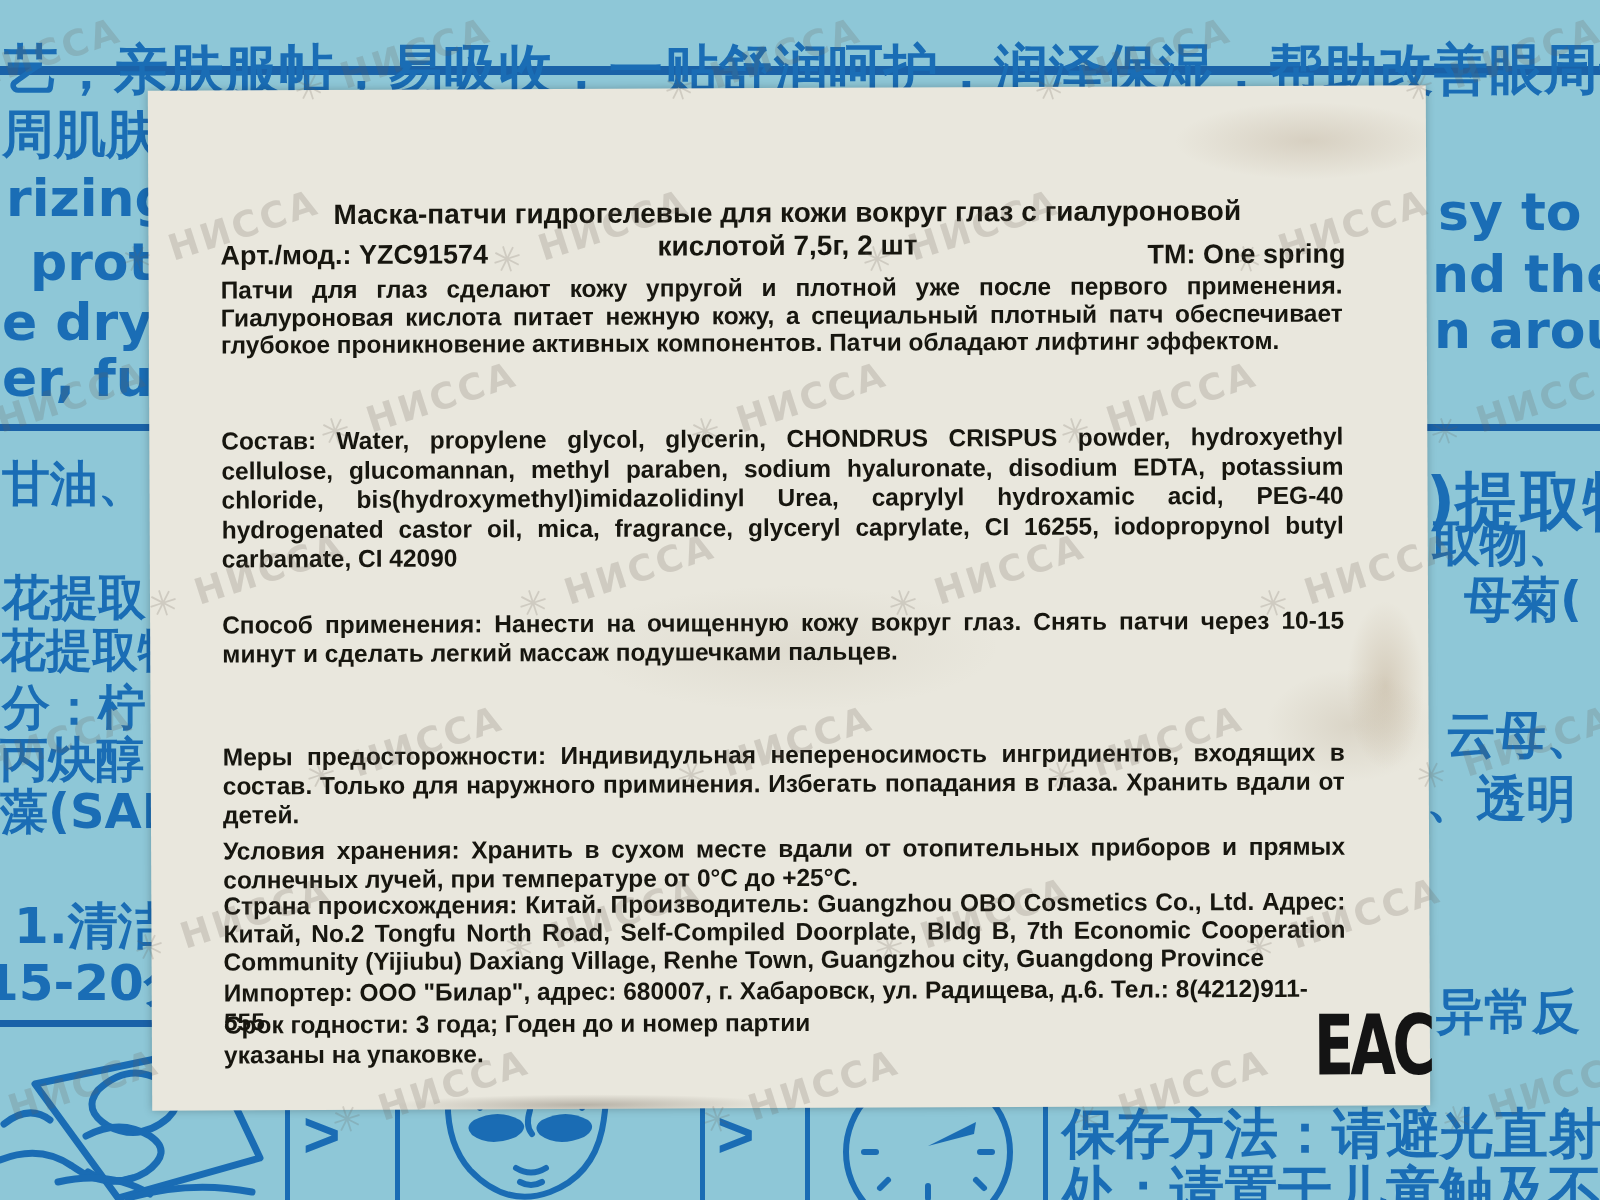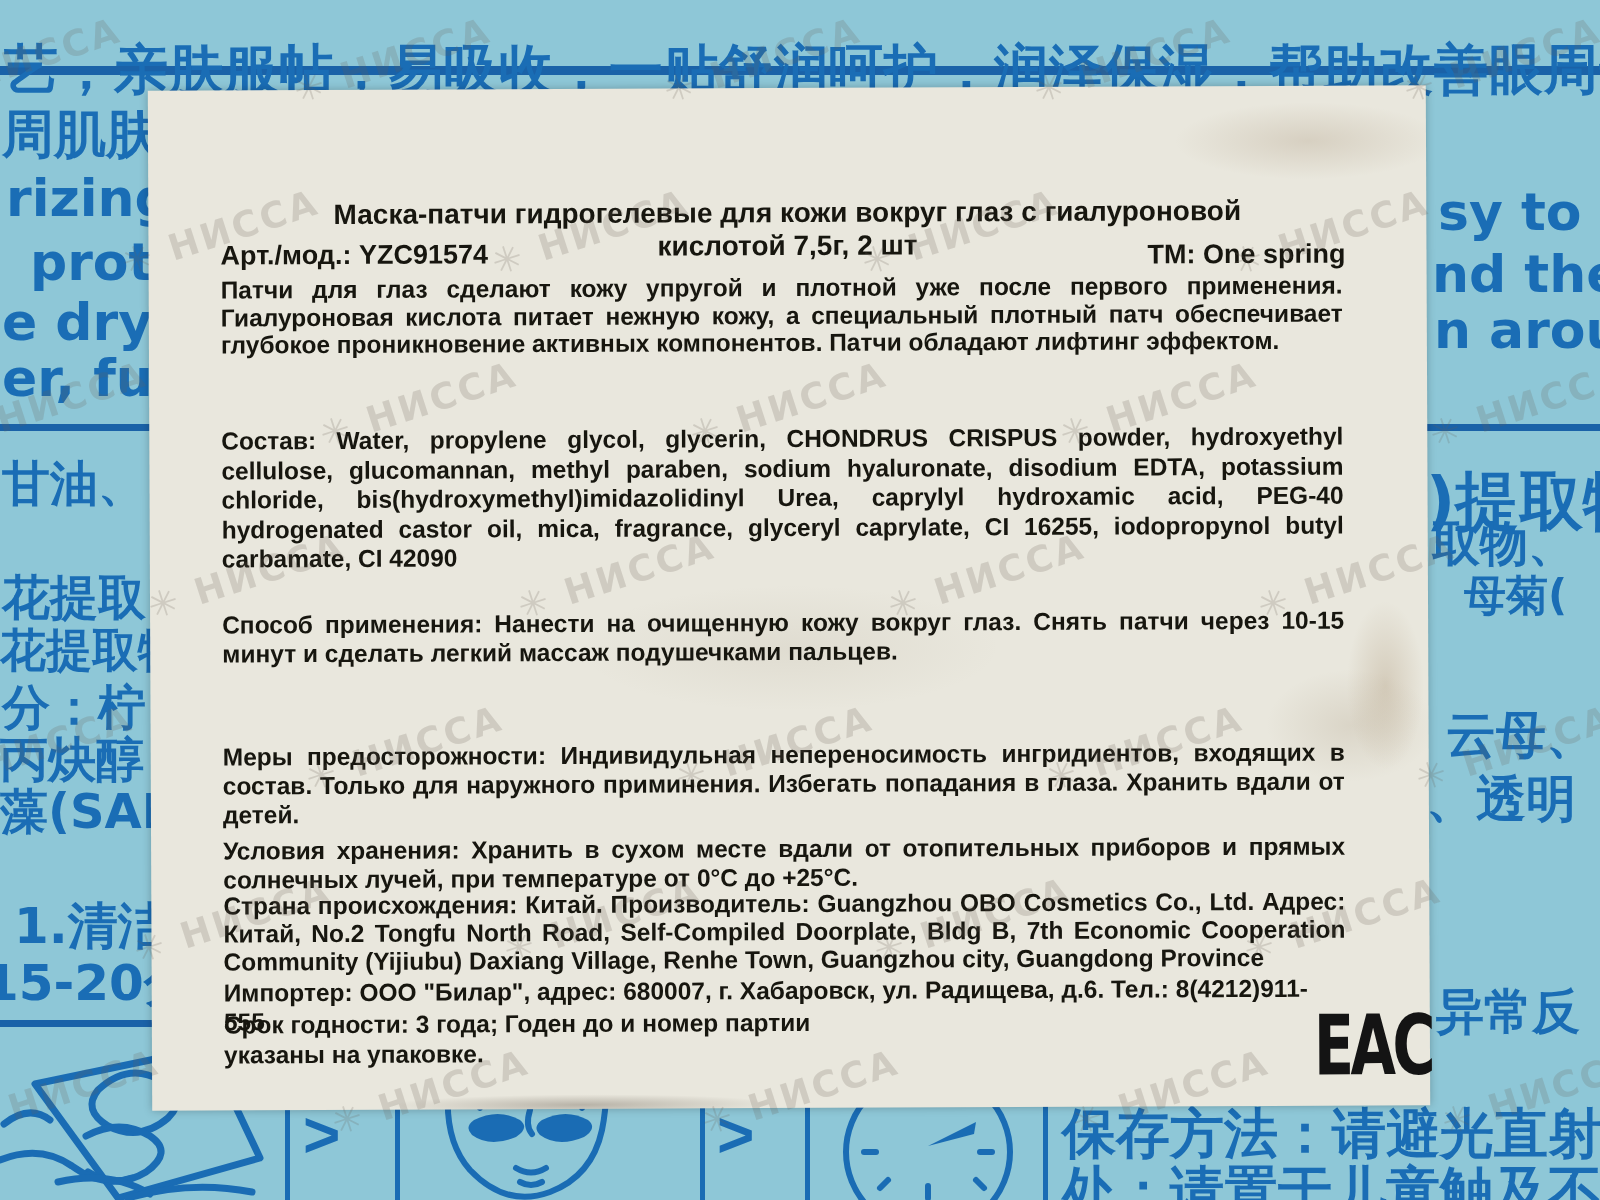--- a/index.html
+++ b/index.html
@@ -68,21 +68,21 @@
   <div class="frag" style="left:0;top:728px;font-size:48px">丙炔醇</div>
   <div class="frag" style="left:0;top:780px;font-size:48px">藻(SAR</div>
   <div class="frag" style="left:14px;top:893px;font-size:50px">1.清洁</div>
   <div class="frag" style="left:-16px;top:950px;font-size:50px">15-20分</div>
 
   <div class="frag" style="left:1438px;top:182px;font-size:52px">sy to a</div>
   <div class="frag" style="left:1432px;top:244px;font-size:52px">nd the</div>
   <div class="frag" style="left:1434px;top:300px;font-size:52px">n arou</div>
   <div class="frag" style="left:1426px;top:458px;font-size:64px">)提取物</div>
   <div class="frag" style="left:1432px;top:512px;font-size:48px">取物、</div>
-  <div class="frag" style="left:1464px;top:568px;font-size:42px">母菊(</div>
+  <div class="frag" style="left:1464px;top:568px;font-size:48px">母菊(</div>
   <div class="frag" style="left:1446px;top:702px;font-size:50px">云母、</div>
   <div class="frag" style="left:1426px;top:766px;font-size:50px">、透明</div>
   <div class="frag" style="left:1436px;top:980px;font-size:48px">异常反</div>
 
   <div class="bg-el midline"></div>
   <div class="bg-el botline-left"></div>
 
   <svg class="illu" style="left:0;top:1032px" width="272" height="168" viewBox="0 0 272 168">
     <g fill="none" stroke="#1a6cb4" stroke-width="7" stroke-linecap="round" stroke-linejoin="round">
       <polygon points="35,52 208,16 260,126 118,166"></polygon>

